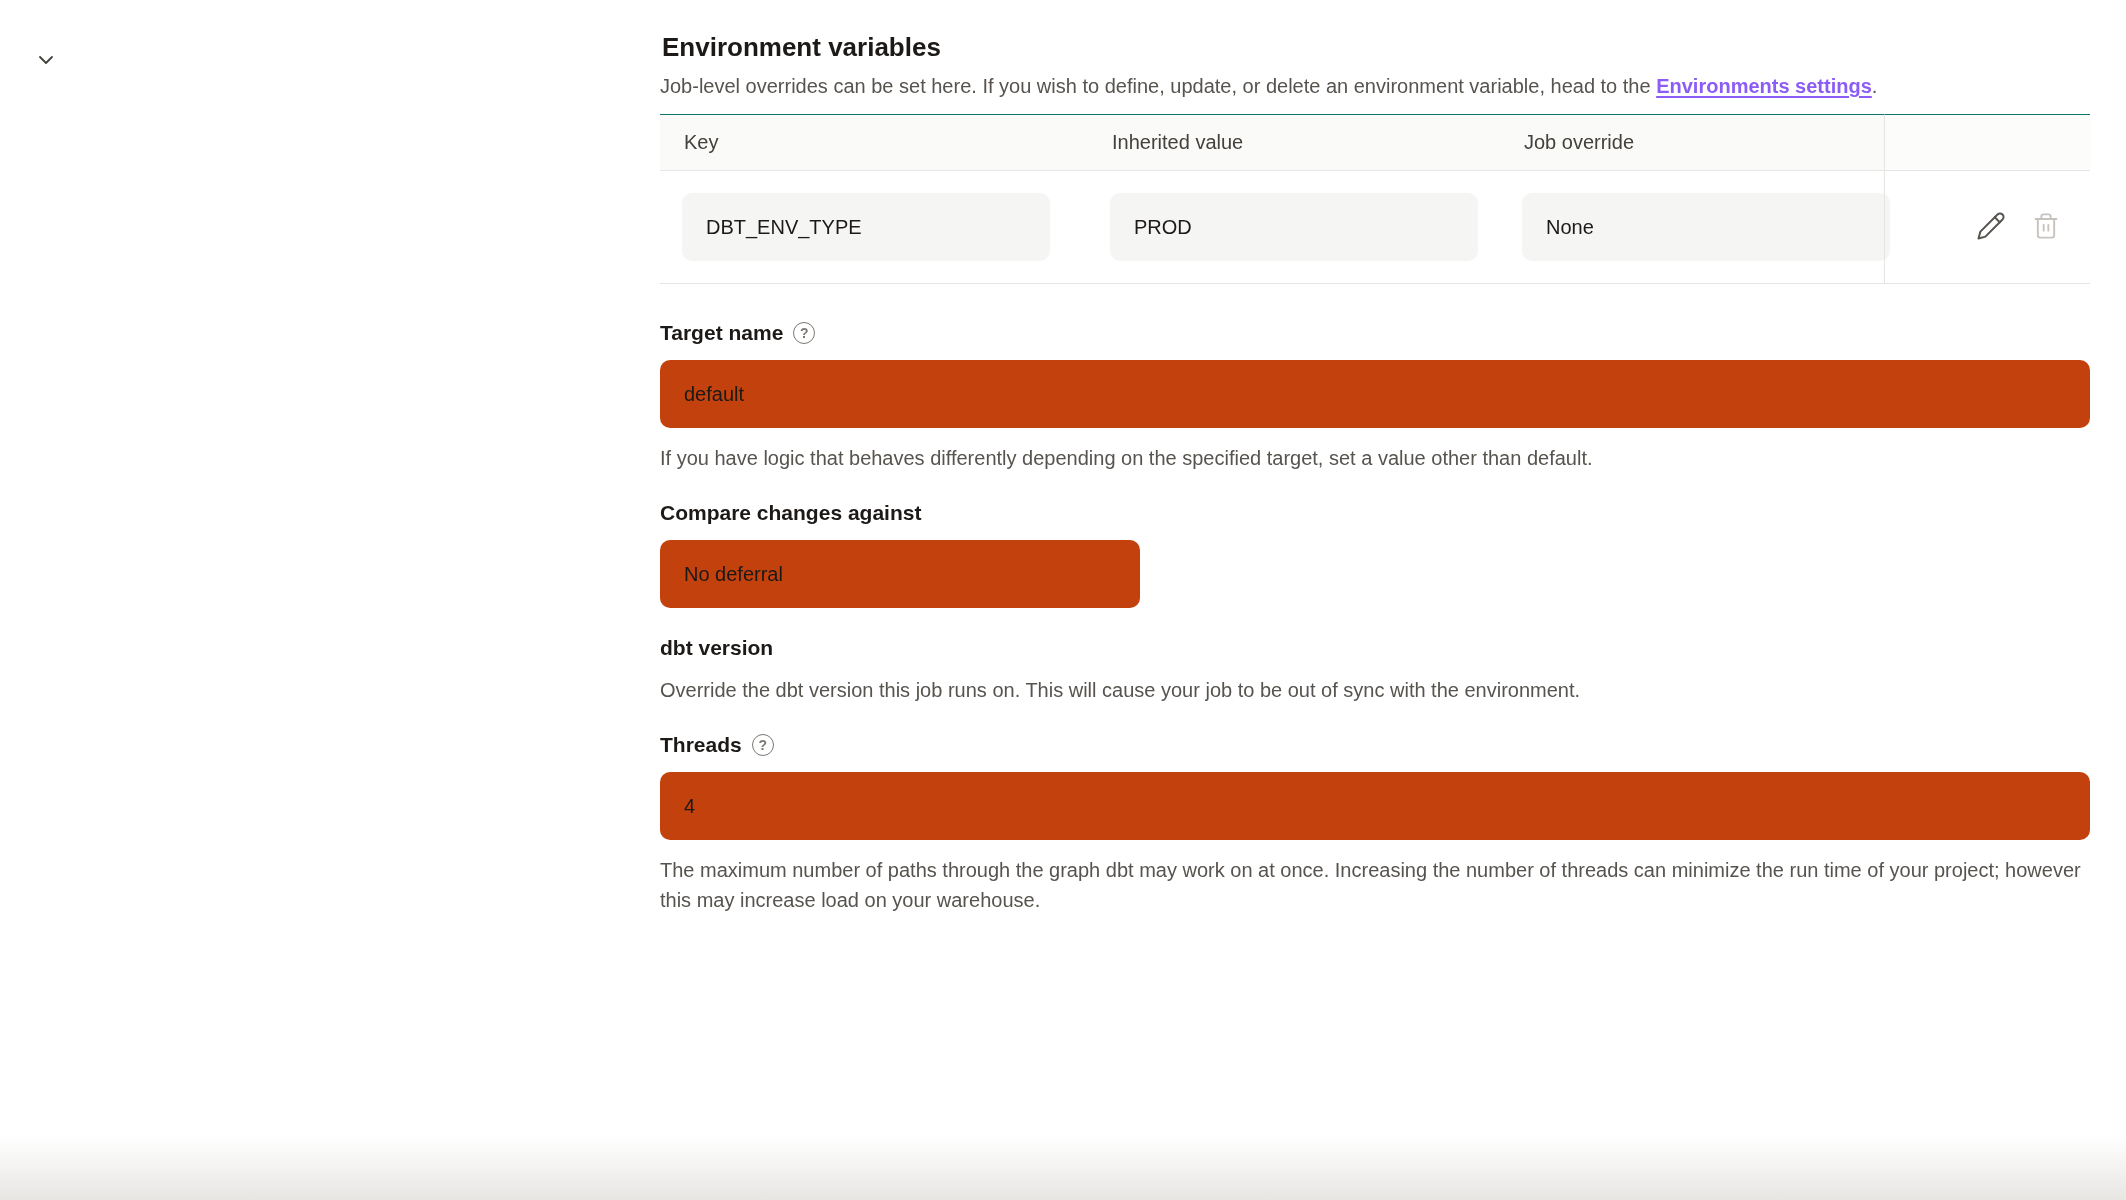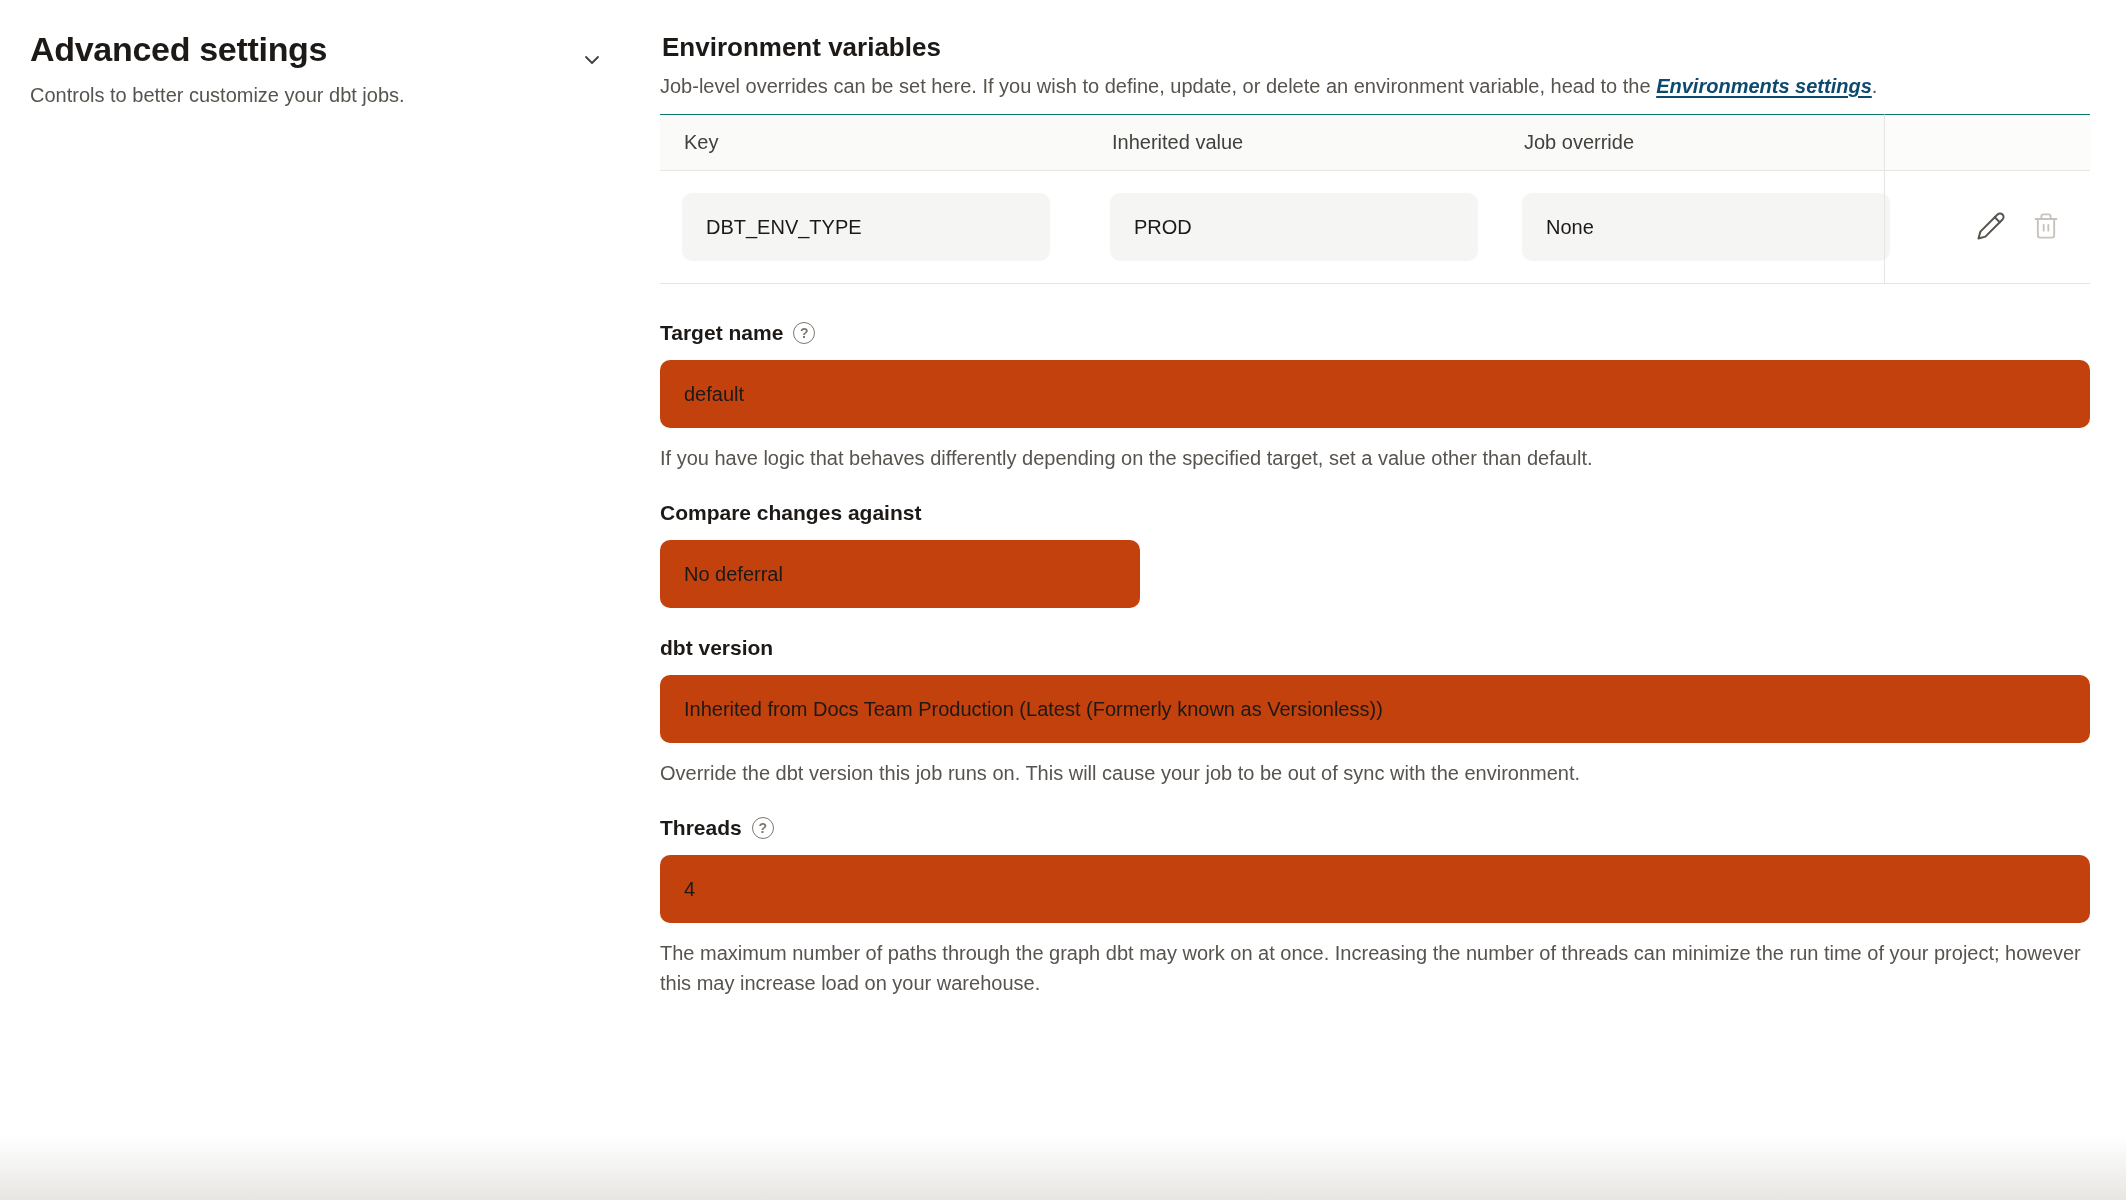--- a/index.html
+++ b/index.html
@@ -17,21 +17,21 @@
   
   .left-col { width: 578px; flex-shrink: 0; display: flex; align-items: flex-start; justify-content: space-between; }
   .page-title { margin: 0; font-size: 34px; font-weight: 600; letter-spacing: -0.3px; color: #1c1917; }
   .page-subtitle { margin-top: 15px; font-size: 20px; color: #57534e; }
   .collapse-btn { background: none; border: none; padding: 4px; margin-top: 14px; cursor: pointer; display: flex; }
 
   
   .right-col { margin-left: 52px; width: 1430px; }
   .section-heading { margin: 2px 2px 0; font-size: 26px; font-weight: 600; color: #1c1917; }
   .section-desc { margin-top: 12px; font-size: 20px; color: #57534e; }
-  .section-desc a { color: #0c4a6e; font-weight: 700; text-decoration: underline; text-underline-offset: 3px; cursor: pointer; font-style: italic; }
+  .section-desc a { color: #8b5cf6; font-weight: 700; text-decoration: underline; text-underline-offset: 3px; cursor: pointer; }
 
   
   .env-table { margin-top: 16px; margin-bottom: 37px; display: grid; grid-template-columns: 428px 412px 384px 206px; }
   .th {
     background: #fafaf9; border-top: 1px solid #0f766e; border-bottom: 1px solid #e7e5e4;
     padding: 16px 0 16px 24px; font-size: 20px; font-weight: 400; color: #44403c;
   }
   .th.actions-col { background: #fcfcfb; padding-left: 0; border-left: 1px solid #e7e5e4; }
   .td { border-bottom: 1px solid #e7e5e4; padding: 22px 0; }
   .td.actions-col { border-left: 1px solid #e7e5e4; display: flex; align-items: center; justify-content: flex-end; gap: 26px; padding-right: 30px; }
@@ -63,24 +63,20 @@
     background: linear-gradient(180deg, rgba(233,232,230,0) 0%, #e7e6e3 100%);
     pointer-events: none;
   }
 </style>
 </head>
 <body>
 
 <div class="layout">
 
   <div class="left-col">
-    <div>
-      <h1 class="page-title">Advanced settings</h1>
-      <div class="page-subtitle">Controls to better customize your dbt jobs.</div>
-    </div>
     <button class="collapse-btn">
       <span>
         <svg width="24" height="24" viewBox="0 0 24 24">
             <path d="M6 9l6 6 6-6" fill="none" stroke="#44403c" stroke-width="1.8" stroke-linecap="round" stroke-linejoin="round"></path>
           </svg>
       </span>
     </button>
   </div>
 
   <div class="right-col">
@@ -142,21 +138,20 @@
       <div class="field-label-row">
         <span class="field-label">Compare changes against</span>
       </div>
       <div class="input narrow">No deferral</div>
     </div>
 
     <div class="field">
       <div class="field-label-row">
         <span class="field-label">dbt version</span>
       </div>
-      <div class="input full">Inherited from Docs Team Production (Latest (Formerly known as Versionless))</div>
       <div class="helper">Override the dbt version this job runs on. This will cause your job to be out of sync with the environment.</div>
     </div>
 
     <div class="field">
       <div class="field-label-row">
         <span class="field-label">Threads</span>
         <span class="help-circle">?</span>
       </div>
       <div class="input full">4</div>
       <div class="helper">The maximum number of paths through the graph dbt may work on at once. Increasing the number of threads can minimize the run time of your project; however this may increase load on your warehouse.</div>

